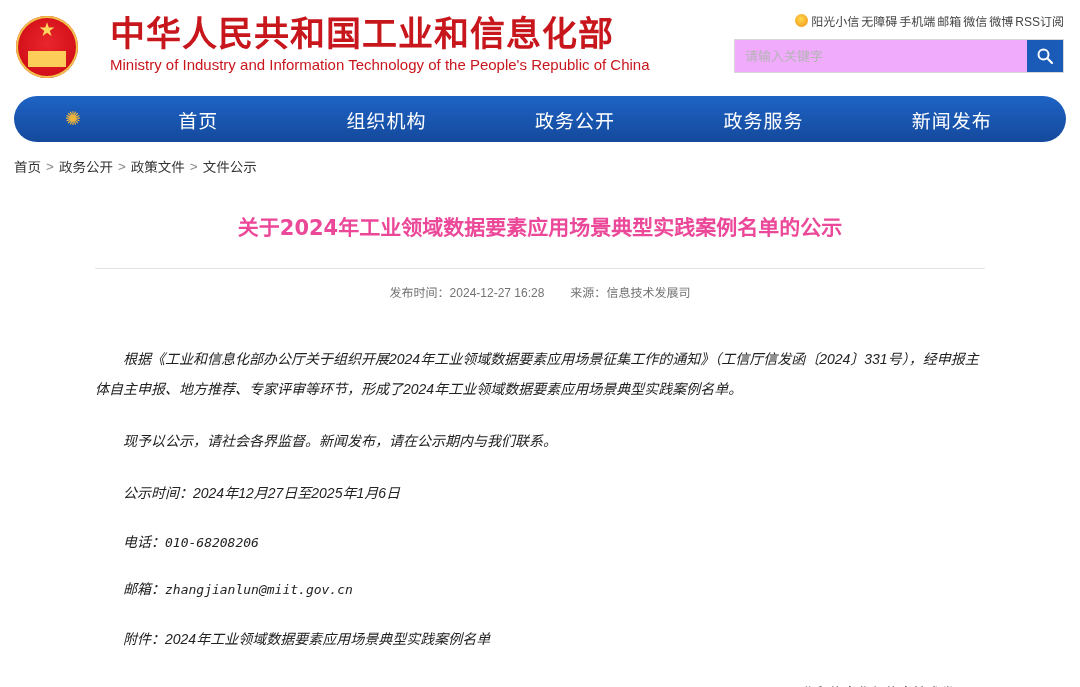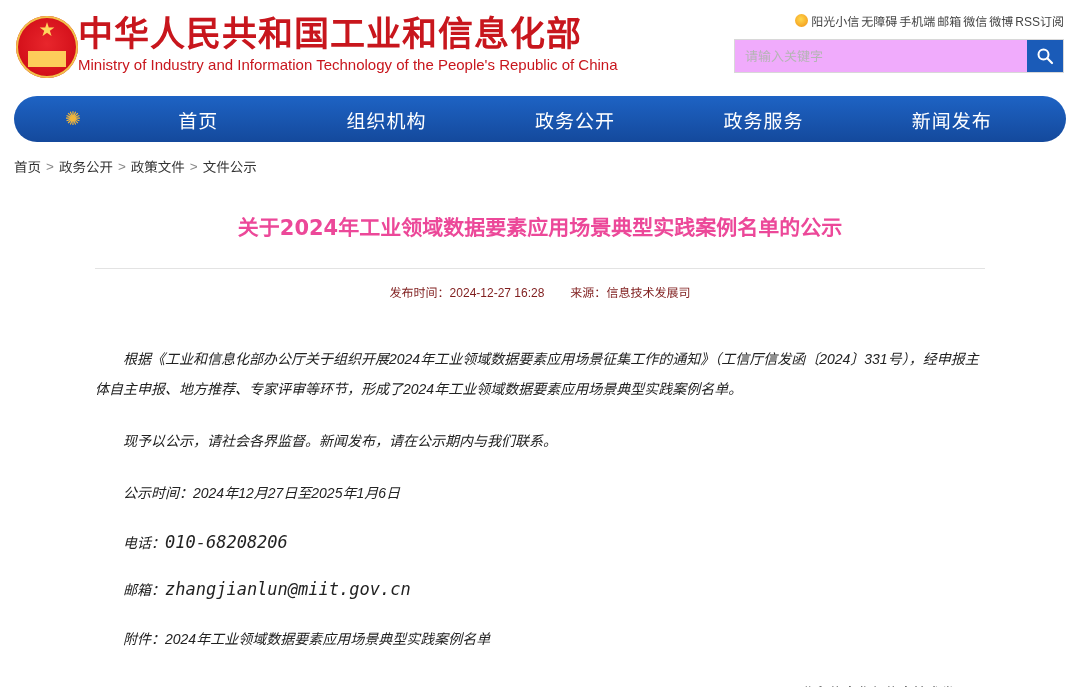--- a/index.html
+++ b/index.html
@@ -45,21 +45,21 @@
     left: 12px; right: 12px; bottom: 11px;
     height: 16px;
     background:
       linear-gradient(to right, #ffd75e 0 2px, transparent 2px 5px) repeat-x,
       linear-gradient(#ffd75e, #ffd75e);
     background-size: 5px 16px, 100% 3px;
     background-position: 0 0, 0 13px;
     opacity: .95;
   }
   .title-block {
-    margin-left: 0;
+    margin-left: 32px;
     padding-top: 4px;
   }
   .cn-title {
     color: #c8161d;
     font-size: 35px;
     font-weight: bold;
     letter-spacing: 1px;
     line-height: 40px;
     white-space: nowrap;
     font-family: "DejaVu Sans", "Liberation Sans", sans-serif;
@@ -196,35 +196,35 @@
     color: #ec4899;
     line-height: 32px;
     font-family: "DejaVu Sans", "Liberation Sans", sans-serif;
   }
   .meta-rule {
     border-top: 1px solid #e3e3e3;
     margin: 24px 0 0 0;
   }
   .meta {
     font-size: 12px;
-    color: #7f1d1d;
+    color: #737373;
     padding: 14px 0 0 0;
     display: flex;
     justify-content: center;
     gap: 26px;
   }
   .body {
     margin-top: 44px;
     font-size: 14px;
     color: #222;
     line-height: 30px;
   }
   .body p { margin: 0 0 22px 0; }
   .p-indent { text-indent: 2em; font-style: italic; }
-  .mono { font-family: "DejaVu Sans Mono", "Liberation Mono", monospace; font-size: 17px; }
+  .mono { font-family: "DejaVu Sans Mono", "Liberation Mono", monospace; font-size: 13px; }
   .contact-line { margin: 0; line-height: 24px; }
   .contact-block { margin: 0 0 22px 0; }
   .signature {
     margin-top: 26px;
     text-align: right;
     font-size: 14px;
     color: #222;
     line-height: 26px;
     padding-right: 2px;
   }

